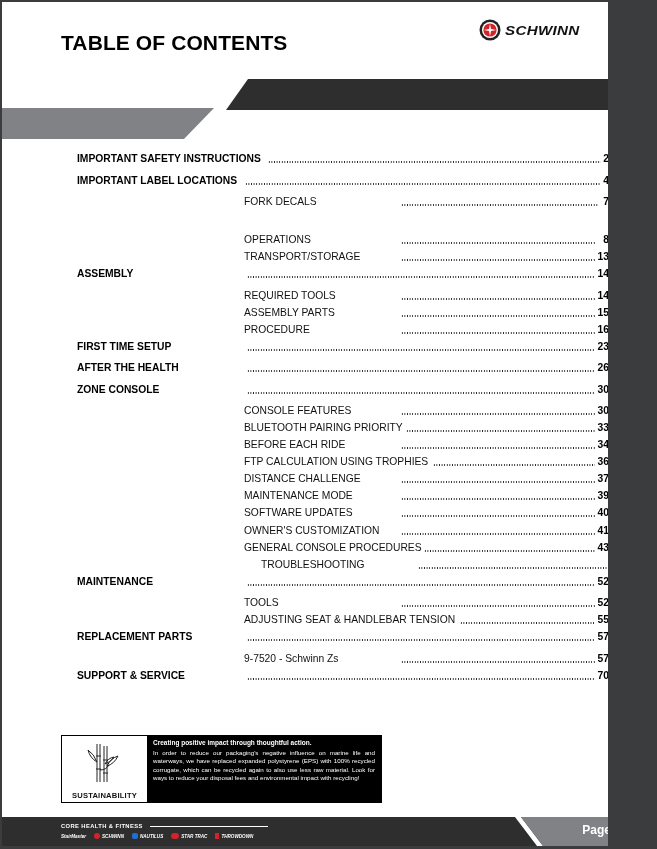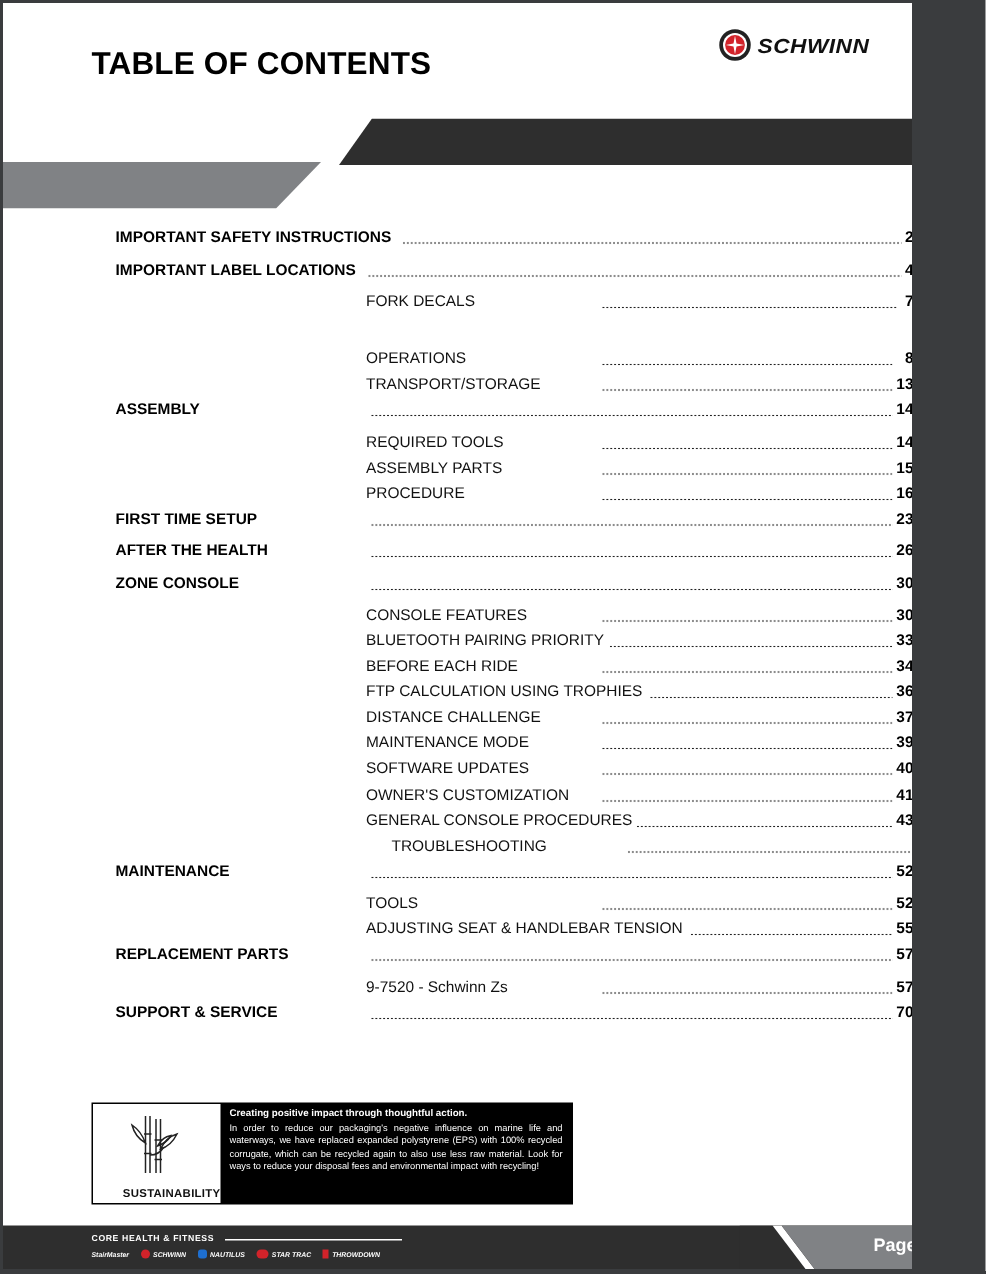--- a/index.html
+++ b/index.html
@@ -46,21 +46,21 @@
 
     .sustain {
       position: absolute; left: 59px; top: 733px; width: 321px; height: 68px;
       background: #000; display: flex;
     }
     .sustain-badge {
       width: 85px; height: 66px; margin: 1px; background: #fff; position: relative;
     }
     .sustain-badge svg { position: absolute; left: 22px; top: 4px; }
     .sustain-label {
-      position: absolute; left: 0; right: 0; bottom: 2px; text-align: right;
+      position: absolute; left: 0; right: 0; bottom: 2px; text-align: center;
       font-size: 7.6px; font-weight: bold; color: #111; letter-spacing: 0.2px;
     }
     .sustain-text { padding: 4px 6px 0 5px; width: 222px; color: #fff; }
     .sustain-head { font-size: 6.5px; font-weight: bold; margin-bottom: 3px; }
     .sustain-body { font-size: 6.2px; line-height: 8.3px; text-align: justify; }
 
     .footer {
       position: absolute; left: 0; top: 815px; width: 651px; height: 29px; background: #2e2e2e;
     }
     .footer-company {

